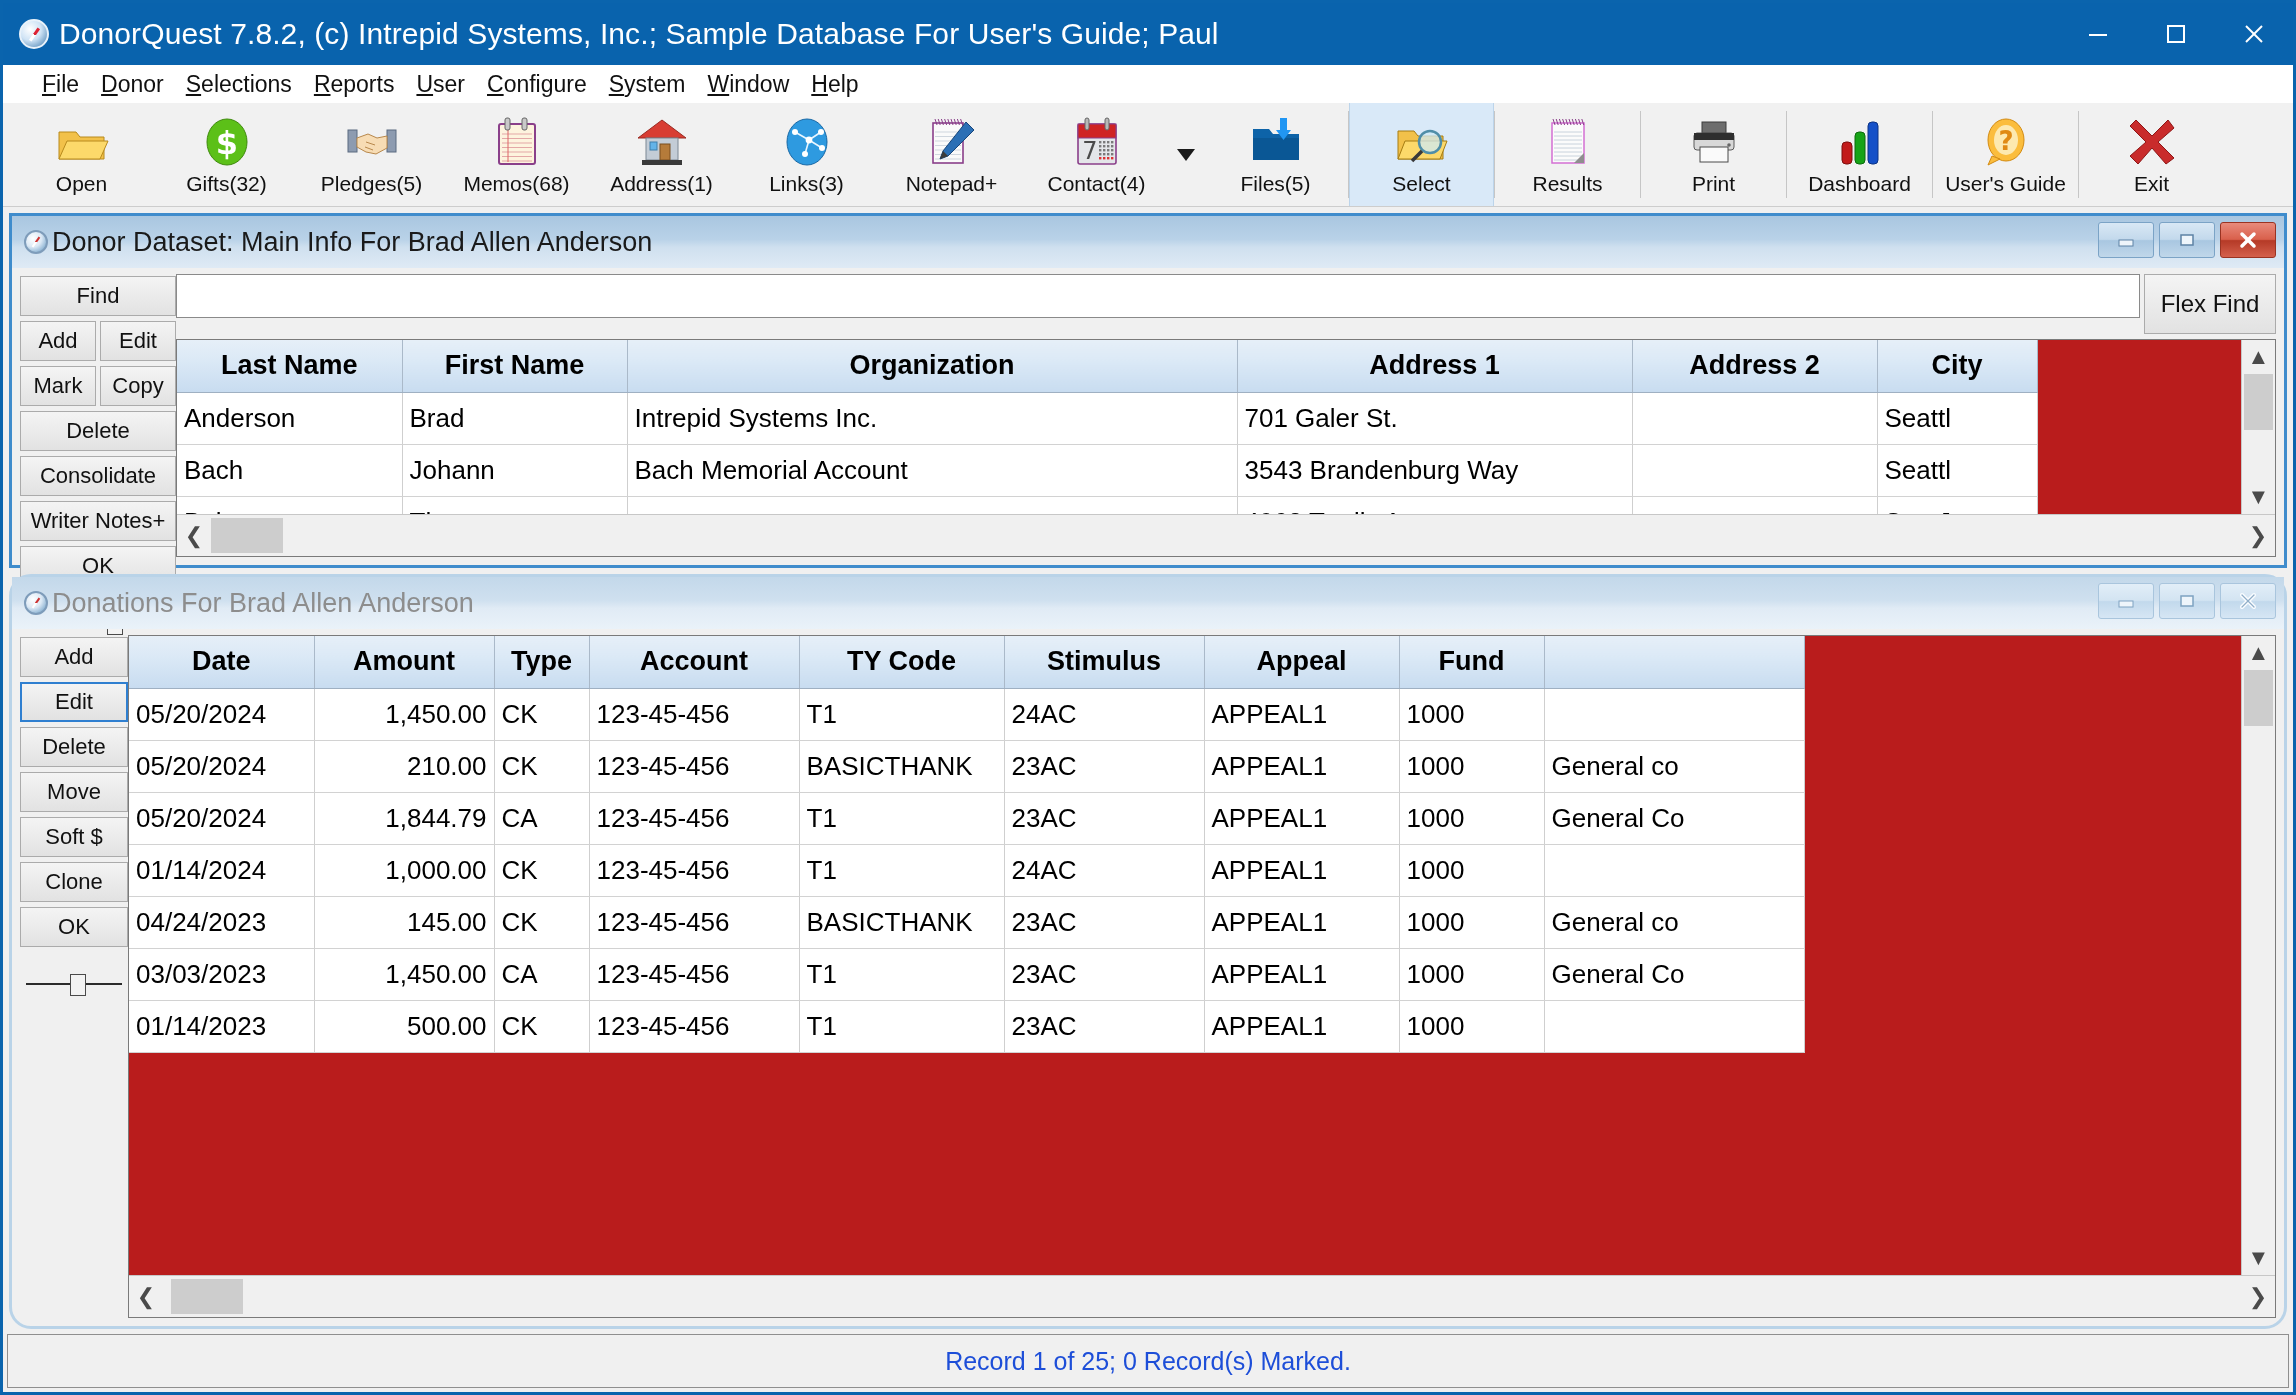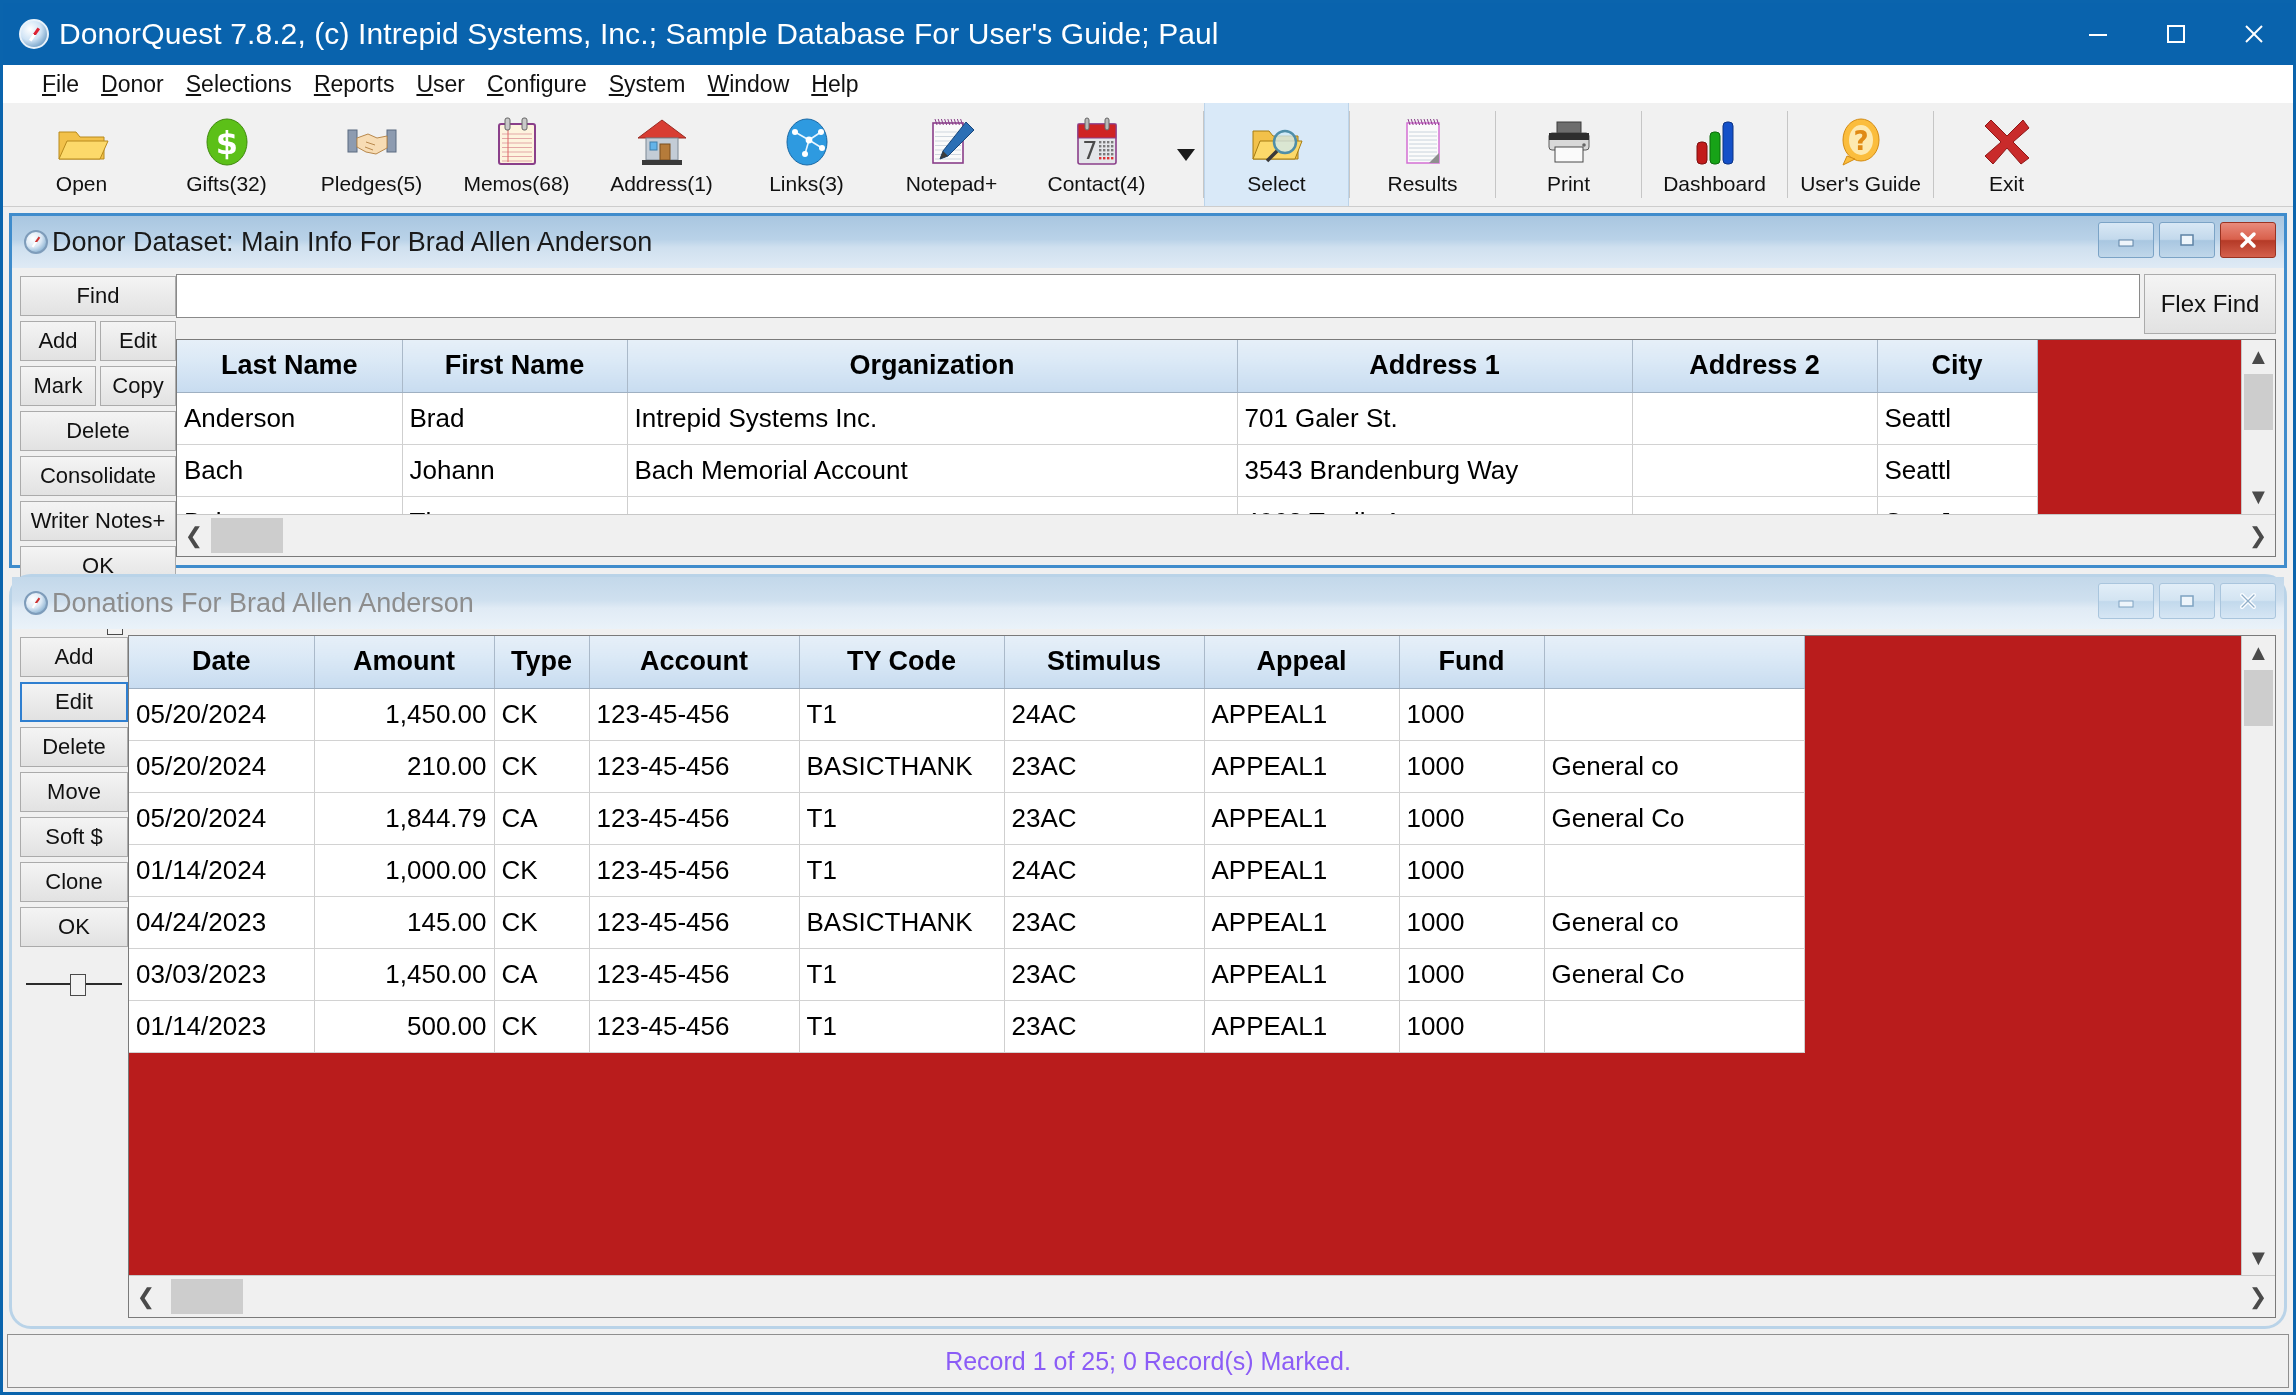--- a/index.html
+++ b/index.html
@@ -192,21 +192,21 @@
   .hsb .arw { width:34px; display:flex; align-items:center; justify-content:center; }
   .hsb .track { flex:1; position:relative; height:100%; }
   .hsb .thumb { position:absolute; top:3px; bottom:3px; left:0; width:72px; background:#cdcdcd; }
   .chev { color:#4a4a4a; font-size:22px; line-height:1; }
 
   
   #statusbar {
     height:54px; min-height:54px; margin:5px 4px 4px 4px;
     border:1px solid #8f8f8f; background:#f0f0f0;
     display:flex; align-items:center; justify-content:center;
-    font-size:25px; color:#8b5cf6;
+    font-size:25px; color:#1d4ed8;
   }
 </style>
 </head>
 <body>
 
 <div id="app-window">
 
   <div id="titlebar">
     <div class="app-icon"></div>
     <div class="title-text">DonorQuest 7.8.2, (c) Intrepid Systems, Inc.; Sample Database For User's Guide; Paul</div>
@@ -386,20 +386,33 @@
               <rect x="34" y="43" width="2.4" height="2.4"></rect>
               <rect x="38" y="43" width="2.4" height="2.4"></rect>
               <rect x="42" y="43" width="2.4" height="2.4"></rect>
             </g>
           </svg>
         </div>
         <div class="lbl">Contact(4)</div>
       </div>
       <div class="tb-arrow">
         <div class="car"></div>
+      </div>
+      <div class="tb-btn">
+        <div class="ic">
+          <svg width="56" height="56" viewBox="0 0 56 56">
+            <path d="M5 15 L21 15 L25 20 L51 20 L51 46 L5 46 Z" fill="#0d63a8"></path>
+           <rect x="5" y="24" width="46" height="22" fill="#0a5795"></rect>
+           <g fill="#2196f3">
+              <rect x="32" y="4" width="7" height="14"></rect>
+              <path d="M28 16 L43 16 L35.5 26 Z"></path>
+            </g>
+          </svg>
+        </div>
+        <div class="lbl">Files(5)</div>
       </div>
       <div class="tb-sep"></div>
       <div class="tb-btn sel">
         <div class="ic">
           <svg width="56" height="56" viewBox="0 0 56 56">
             <path d="M4 17 L20 17 L24 22 L49 22 L49 45 L4 45 Z" fill="#f2c14a" stroke="#a67c12"></path>
            <path d="M4 45 L11 27 L53 27 L46 45 Z" fill="#fcd96a" stroke="#a67c12"></path>
            <circle cx="36" cy="28" r="11" fill="#cfeaf6" fill-opacity=".75" stroke="#4f8ea8" stroke-width="2.5"></circle>
            <line x1="28" y1="37" x2="18" y2="47" stroke="#3a3a3a" stroke-width="3.5"></line>
           </svg>

